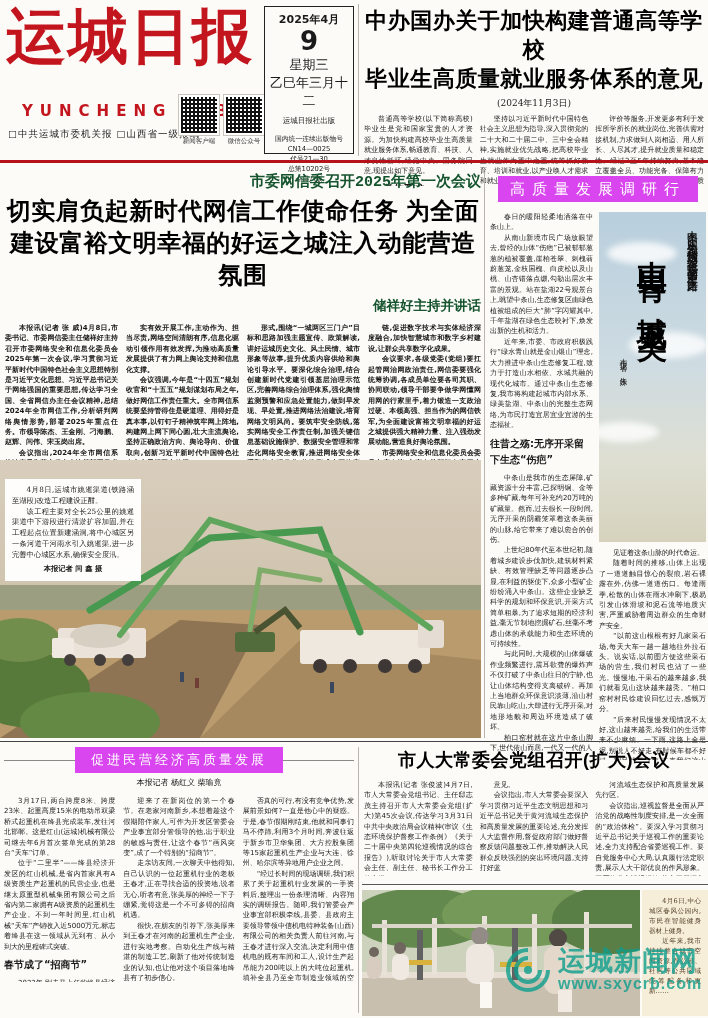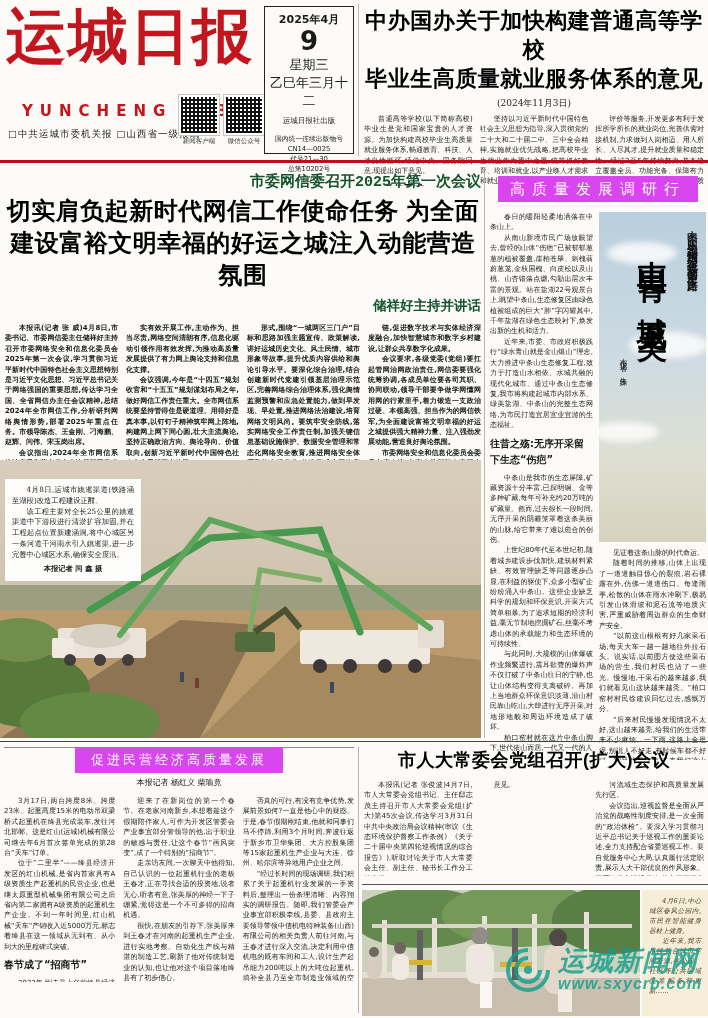--- a/index.html
+++ b/index.html
@@ -32,21 +32,21 @@
   
   .cols{display:flex;overflow:hidden;}
   .col{flex:1;overflow:hidden;}
   .body-text{font-size:7px;line-height:10.4px;color:#191919;text-align:justify;}
   .body-text p{margin:0;text-indent:2em;}
   .inner-subhead{font-size:10px;font-weight:bold;text-align:left;margin:5px 0;line-height:16px;}
   
   .redline{position:absolute;background:#b5121b;}
   .red-banner{background:#d946ef;color:#fff;font-weight:normal;text-align:center;
     font-family:"Liberation Sans",sans-serif;}
-  .banner-row{display:flex;align-items:flex-start;}
+  .banner-row{display:flex;align-items:center;}
   .banner-row .wing{flex:1;height:1px;background:#8a8a8a;}
   
   .eco-img{background:linear-gradient(180deg,#b9cfdd 0%,#cddbe2 45%,#dedfd2 75%,#d6d2bd 100%);
     position:relative;overflow:hidden;}
   .cloud{position:absolute;background:rgba(255,255,255,.8);border-radius:50%;filter:blur(3px);}
   .vtext{writing-mode:vertical-rl;text-orientation:upright;}
   .eco-sub{font-size:10.5px;font-weight:bold;letter-spacing:3px;color:#111;}
   .eco-title{font-size:30px;font-weight:900;font-family:"Liberation Sans",sans-serif;
     letter-spacing:6px;color:#000;}
   .eco-byline{font-size:7.5px;letter-spacing:2px;color:#222;}
@@ -270,31 +270,32 @@
   </div>
 
   <div class="abs" style="left:364px;top:748px;width:340px;">
     <div class="headline" style="font-size:18px;line-height:24px;text-align:left;padding-left:6px;margin-left:28px;">市人大常委会党组召开(扩大)会议</div>
     <div class="cols" style="gap:7px;height:96px;margin-top:8px;">
       <div class="col body-text">
           <p>本报讯(记者 张俊波)4月7日,市人大常委会党组书记、主任邸志茂主持召开市人大常委会党组(扩大)第45次会议,传达学习3月31日中共中央政治局会议精神(审议《生态环境保护督察工作条例》《关于二十届中央第四轮巡视情况的综合报告》),听取讨论关于市人大常委会主任、副主任、秘书长工作分工的安排</p>
         </div>
       <div class="col body-text">
           <p>意见。</p>
+          <p>会议指出,市人大常委会要深入学习贯彻习近平生态文明思想和习近平总书记关于黄河流域生态保护和高质量发展的重要论述,充分发挥人大监督作用,督促政府部门做好督察反馈问题整改工作,推动解决人民群众反映强烈的突出环境问题,支持打好蓝</p>
         </div>
       <div class="col body-text">
           <p>河流域生态保护和高质量发展先行区。</p>
           <p>会议指出,巡视监督是全面从严治党的战略性制度安排,是一次全面的“政治体检”。要深入学习贯彻习近平总书记关于巡视工作的重要论述,全力支持配合省委巡视工作。要自觉服务中心大局,认真履行法定职责,展示人大干部优良的作风形象。要严格遵守巡视纪律,扎实开展深入贯彻中央八项规定精神学习教育,纵深推进全面从严治党,努力把人大建设成为风清气正的政治机关。</p>
         </div>
     </div>
   </div>
 
   <div class="hrule" style="left:362px;top:884px;width:346px;background:#555;"></div>
 
-  <div class="abs" style="left:362px;top:890px;width:346px;height:126px;font-style:italic;">
+  <div class="abs" style="left:362px;top:890px;width:346px;height:126px;">
     <svg width="278" height="126" viewBox="0 0 278 126" style="position:absolute;left:0;top:0;">
       <rect width="278" height="126" fill="#cdd6c2"></rect>
       <ellipse cx="60" cy="28" rx="70" ry="30" fill="#5e8a4e"></ellipse>
       <ellipse cx="160" cy="25" rx="80" ry="32" fill="#6f9a58"></ellipse>
       <ellipse cx="250" cy="30" rx="60" ry="34" fill="#547f45"></ellipse>
       <rect y="86" width="278" height="40" fill="#c8c2b4"></rect>
       <rect y="82" width="278" height="6" fill="#e8e4da"></rect>
 
       <rect x="20" y="30" width="5" height="55" fill="#e9e7e0"></rect>
         <rect x="70" y="28" width="5" height="57" fill="#e9e7e0"></rect>

